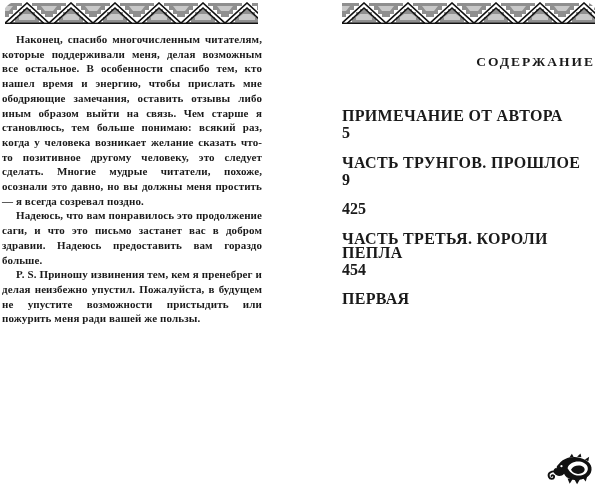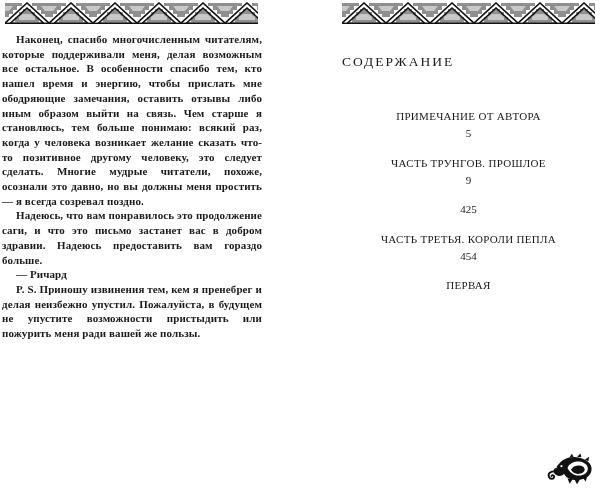--- a/index.html
+++ b/index.html
@@ -8,20 +8,21 @@
     background: #ffffff;
   }
   #spread {
     position: relative;
     width: 600px;
     height: 488px;
     background: #ffffff;
     overflow: hidden;
     font-family: "Liberation Serif", serif;
     color: #1a1a1a;
+    border-radius: 22px;
   }
   .ornament {
     position: absolute;
     top: 2px;
     width: 253px;
     height: 22px;
   }
   #ornament-left { left: 5px; }
   #ornament-right { left: 342px; }
 
@@ -48,35 +49,35 @@
     width: 253px;
     text-align: center;
   }
   #toc-title {
     position: absolute;
     left: 0;
     top: 54px;
     width: 253px;
     font-size: 13.5px;
     letter-spacing: 2px;
-    font-weight: 400;
-    text-align: left;
+    font-weight: 700;
+    text-align: right;
   }
   #toc-list {
     position: absolute;
     left: 0;
     top: 109px;
     width: 253px;
   }
   .toc-entry {
     margin-bottom: 15.5px;
-    font-weight: 400;
-    font-size: 11px;
+    font-weight: 700;
+    font-size: 16px;
     line-height: 14px;
-    text-align: center;
+    text-align: left;
   }
   .toc-entry .toc-label { letter-spacing: 0.3px; }
   .toc-entry .toc-page { margin-top: 3px; }
 
   #dragon {
     position: absolute;
     left: 545px;
     top: 452px;
     width: 52px;
     height: 34px;
@@ -109,21 +110,20 @@
     <rect width="253" height="22" fill="url(#chev)"></rect>
   </svg>
 
   <svg id="ornament-right" class="ornament" viewBox="0 0 253 22" preserveAspectRatio="none">
     <rect width="253" height="22" fill="url(#chev)"></rect>
   </svg>
 
   <div id="left-text">
     <p>Наконец, спасибо многочисленным читателям, которые поддерживали меня, делая возможным все остальное. В особенности спасибо тем, кто нашел время и энергию, чтобы прислать мне ободряющие замечания, оставить отзывы либо иным образом выйти на связь. Чем старше я становлюсь, тем больше понимаю: всякий раз, когда у человека возникает желание сказать что-то позитивное другому человеку, это следует сделать. Многие мудрые читатели, похоже, осознали это давно, но вы должны меня простить — я всегда созревал поздно.</p>
     <p>Надеюсь, что вам понравилось это продолжение саги, и что это письмо застанет вас в добром здравии. Надеюсь предоставить вам гораздо больше.</p>
-    <p>— Ричард</p>
     <p>P. S. Приношу извинения тем, кем я пренебрег и делая неизбежно упустил. Пожалуйста, в будущем не упустите возможности пристыдить или пожурить меня ради вашей же пользы.</p>
   </div>
 
   <div id="toc-column">
     <div id="toc-title">СОДЕРЖАНИЕ</div>
     <div id="toc-list">
       <div class="toc-entry">
         <div class="toc-label">ПРИМЕЧАНИЕ ОТ АВТОРА</div>
         <div class="toc-page">5</div>
       </div>

